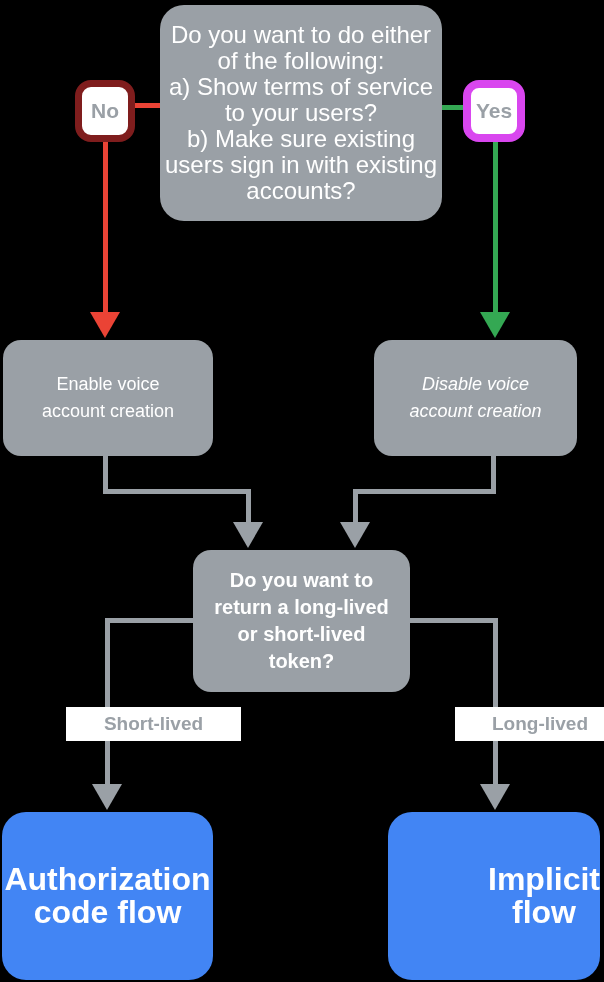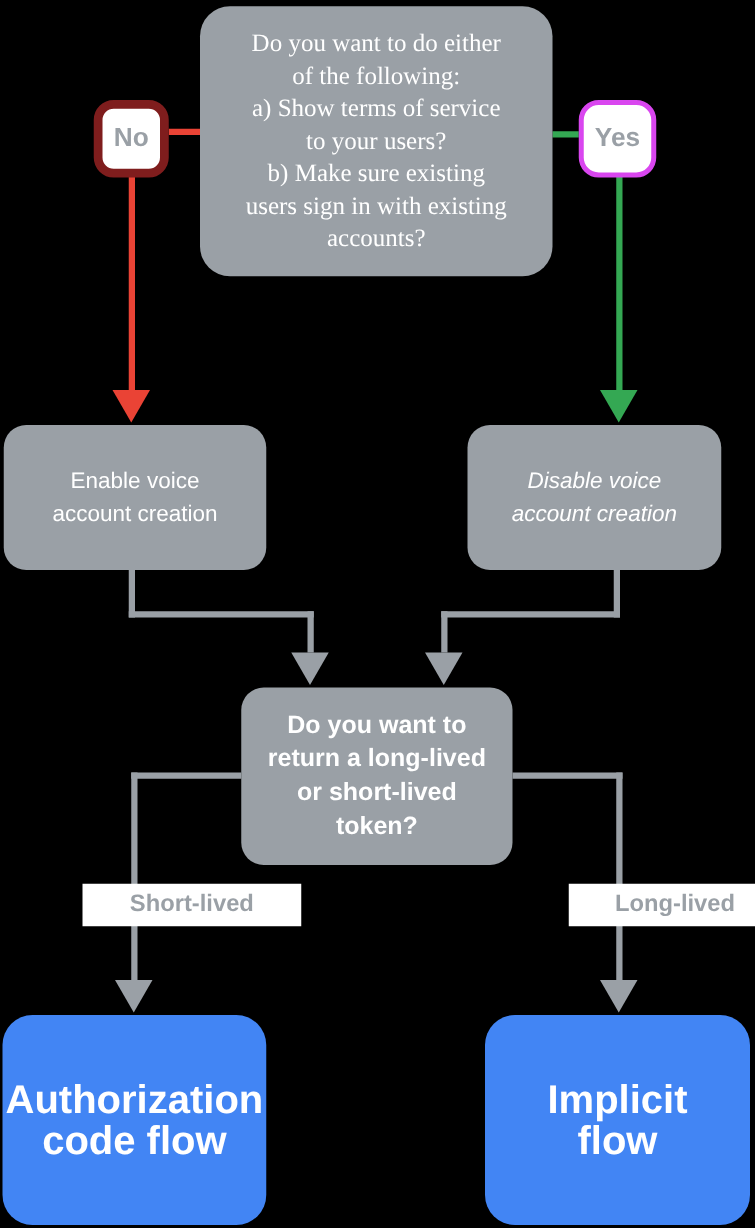--- a/index.html
+++ b/index.html
@@ -23,21 +23,21 @@
     display: flex;
     align-items: center;
     justify-content: center;
     text-align: center;
     white-space: pre-line;
     box-sizing: border-box;
   }
   .node-question-terms {
     left: 160px; top: 5px; width: 282px; height: 216px;
     border-radius: 24px;
-    font-size: 20px; line-height: 26px; font-family: Liberation Serif, serif;
+    font-size: 24px; line-height: 26px;
   }
   .node-mid {
     top: 340px; width: 210px; height: 116px;
     border-radius: 18px;
     font-size: 18px; line-height: 27px;
   }
   .node-enable  { left: 3px; }
   .node-disable { left: 374px; width: 203px; font-style: italic; }
   .node-question-token {
     left: 193px; top: 550px; width: 217px; height: 142px;
@@ -45,39 +45,39 @@
     font-size: 20px; line-height: 27px; font-weight: bold;
   }
   .node-result {
     top: 812px; height: 168px;
     background: #4285F4;
     border-radius: 24px;
     font-weight: bold;
     font-size: 32px; line-height: 33px;
   }
   .node-result-left  { left: 2px;   width: 211px; }
-  .node-result-right { left: 388px; width: 212px; }
+  .node-result-right { left: 388px; width: 212px; justify-content: flex-end; }
 
   
   .badge {
     position: absolute;
     top: 80px;
     height: 62px;
     background: #FFFFFF;
     border-radius: 16px;
     box-sizing: border-box;
     display: flex;
     align-items: center;
     justify-content: center;
     color: #9AA0A6;
     font-size: 21px;
     font-weight: 600;
   }
   .badge-no  { left: 75px;  width: 60px; border: 7px solid #7f1d1d; }
-  .badge-yes { left: 463px; width: 62px; border: 4px solid #d946ef; }
+  .badge-yes { left: 463px; width: 62px; border: 8px solid #d946ef; }
 
   
   .line { position: absolute; background: #9AA0A6; }
   .line-red   { background: #EA4335; }
   .line-green { background: #34A853; }
 
   
   .arrow-down {
     position: absolute;
     width: 0; height: 0;

